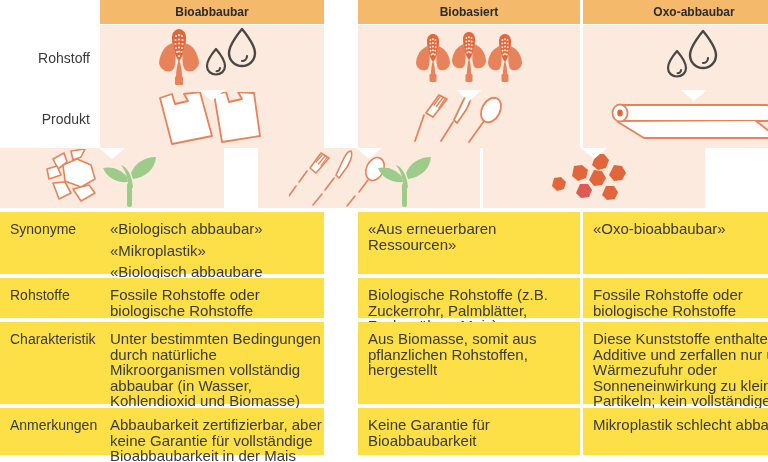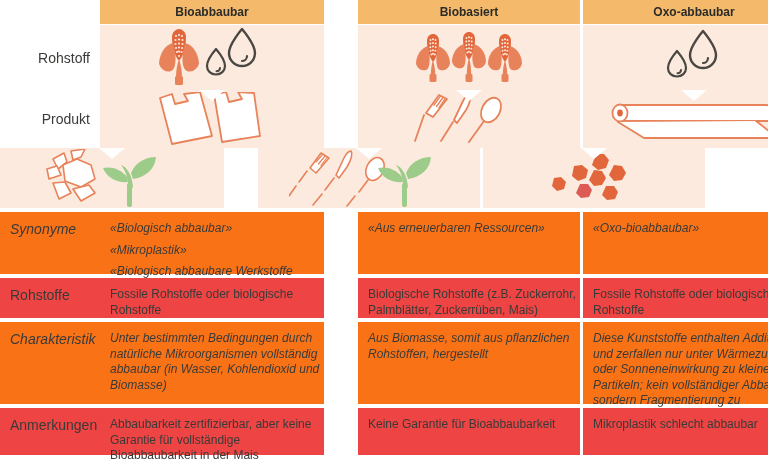--- a/index.html
+++ b/index.html
@@ -93,27 +93,27 @@
     height: 11px;
     background: #ffffff;
     clip-path: polygon(0 0, 100% 0, 50% 100%);
     z-index: 4;
   }
   .notch.top { top: 0; }
 
   
   .txt-cell {
     padding: 9px 2px 9px 10px;
-    font-size: 12px;
+    font-size: 15px;
     line-height: 15.5px;
     color: #3a3a38;
     height: 100%;
   }
-  .shade-a { background: #f97316; font-style: italic; }
-  .shade-b { background: #ef4444; }
+  .shade-a { background: #fde047; }
+  .shade-b { background: #fde047; }
 
   .tr-synonyme   { height: 62px; }
   .tr-rohstoffe  { height: 40px; }
   .tr-charakt    { height: 82px; }
   .tr-anmerk     { height: 47px; }
 
   .syn-line { display: block; margin-bottom: 6px; }
   .syn-line:last-child { margin-bottom: 0; }
 
   .spacer-row { height: 4px; background: #ffffff; width: 768px; }

